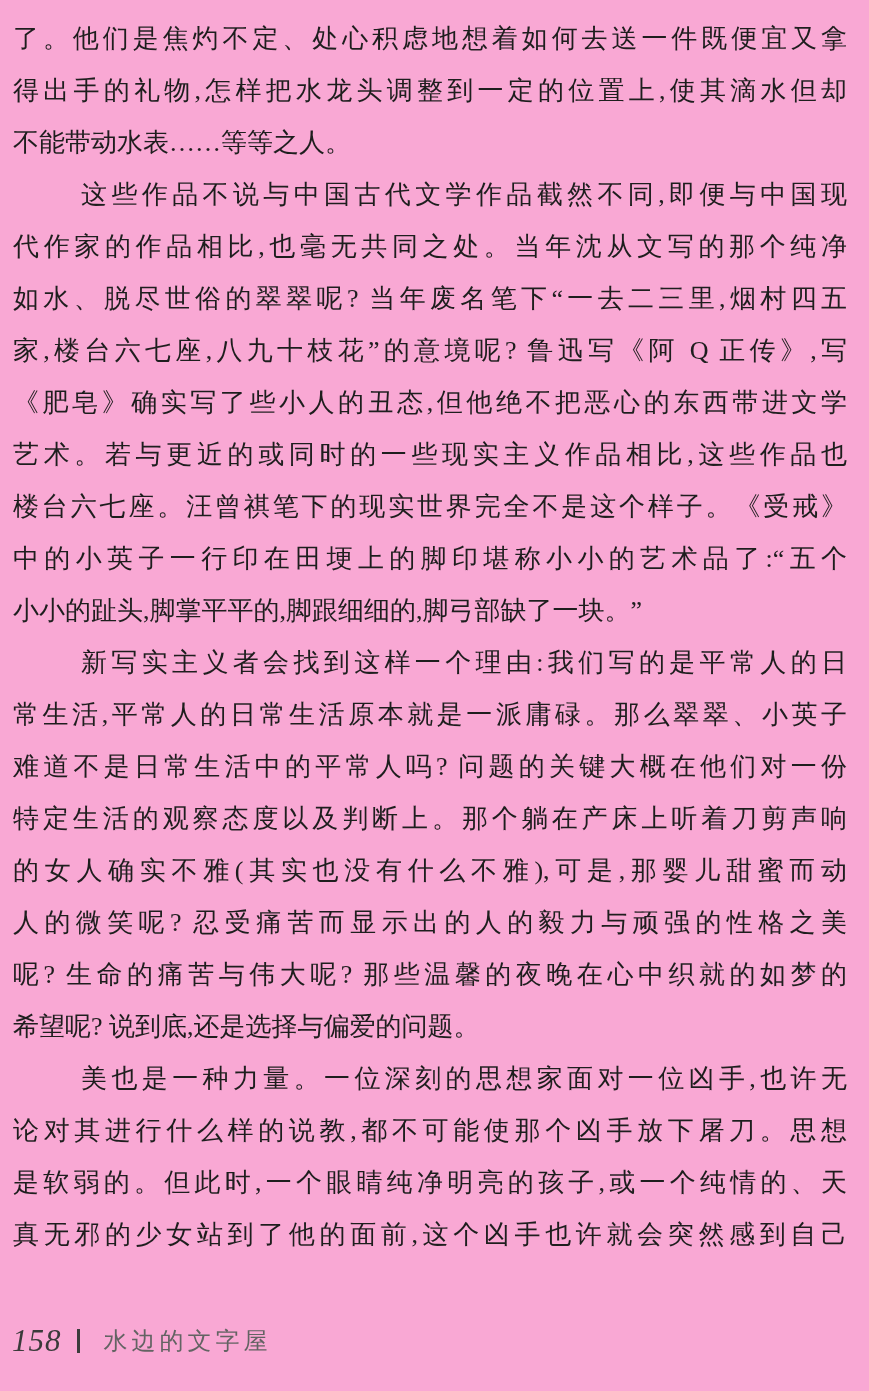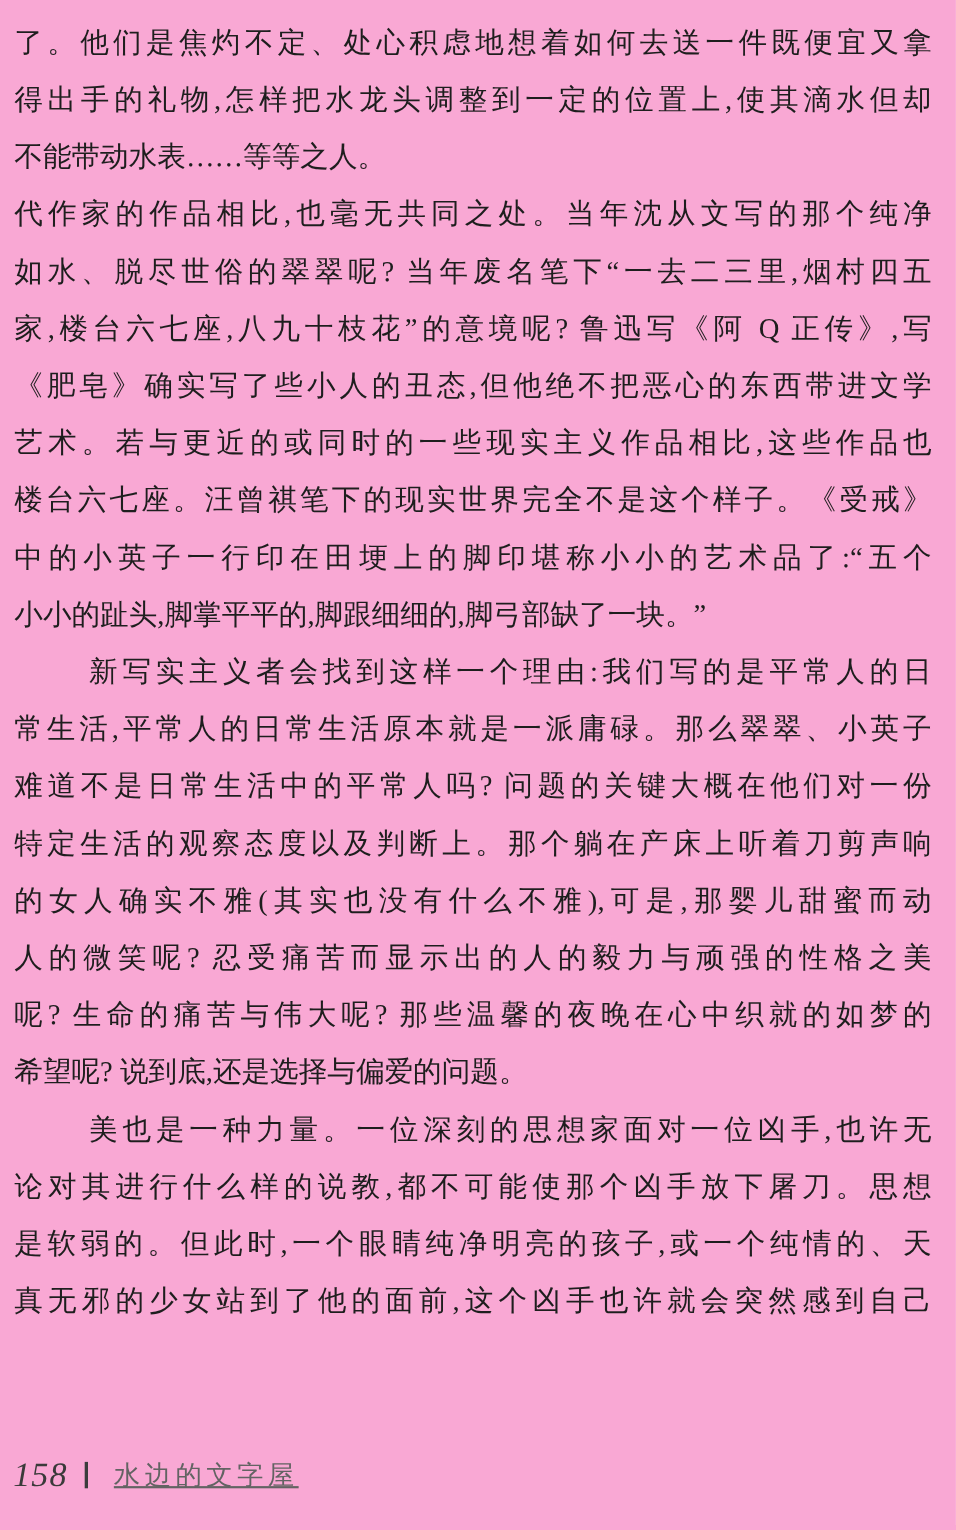--- a/index.html
+++ b/index.html
@@ -65,32 +65,32 @@
     background: #3c3c3c;
     margin-left: 15px;
     margin-right: 24px;
   }
 
   .book-title {
     font-family: "Liberation Sans", "DejaVu Sans", sans-serif;
     font-size: 24px;
     color: #636363;
     letter-spacing: 4px;
-    text-decoration: underline;
   }
 </style>
 </head>
 <body>
 
 <div class="page">
 
   <div class="text-block">
     <div class="line">了。他们是焦灼不定、处心积虑地想着如何去送一件既便宜又拿</div>
     <div class="line">得出手的礼物,怎样把水龙头调整到一定的位置上,使其滴水但却</div>
     <div class="line flush">不能带动水表……等等之人。</div>
+    <div class="line indent">这些作品不说与中国古代文学作品截然不同,即便与中国现</div>
     <div class="line">代作家的作品相比,也毫无共同之处。当年沈从文写的那个纯净</div>
     <div class="line">如水、脱尽世俗的翠翠呢? 当年废名笔下“一去二三里,烟村四五</div>
     <div class="line">家,楼台六七座,八九十枝花”的意境呢? 鲁迅写《阿 Q 正传》,写</div>
     <div class="line">《肥皂》确实写了些小人的丑态,但他绝不把恶心的东西带进文学</div>
     <div class="line">艺术。若与更近的或同时的一些现实主义作品相比,这些作品也</div>
     <div class="line">楼台六七座。汪曾祺笔下的现实世界完全不是这个样子。《受戒》</div>
     <div class="line">中的小英子一行印在田埂上的脚印堪称小小的艺术品了:“五个</div>
     <div class="line flush">小小的趾头,脚掌平平的,脚跟细细的,脚弓部缺了一块。”</div>
     <div class="line indent">新写实主义者会找到这样一个理由:我们写的是平常人的日</div>
     <div class="line">常生活,平常人的日常生活原本就是一派庸碌。那么翠翠、小英子</div>

